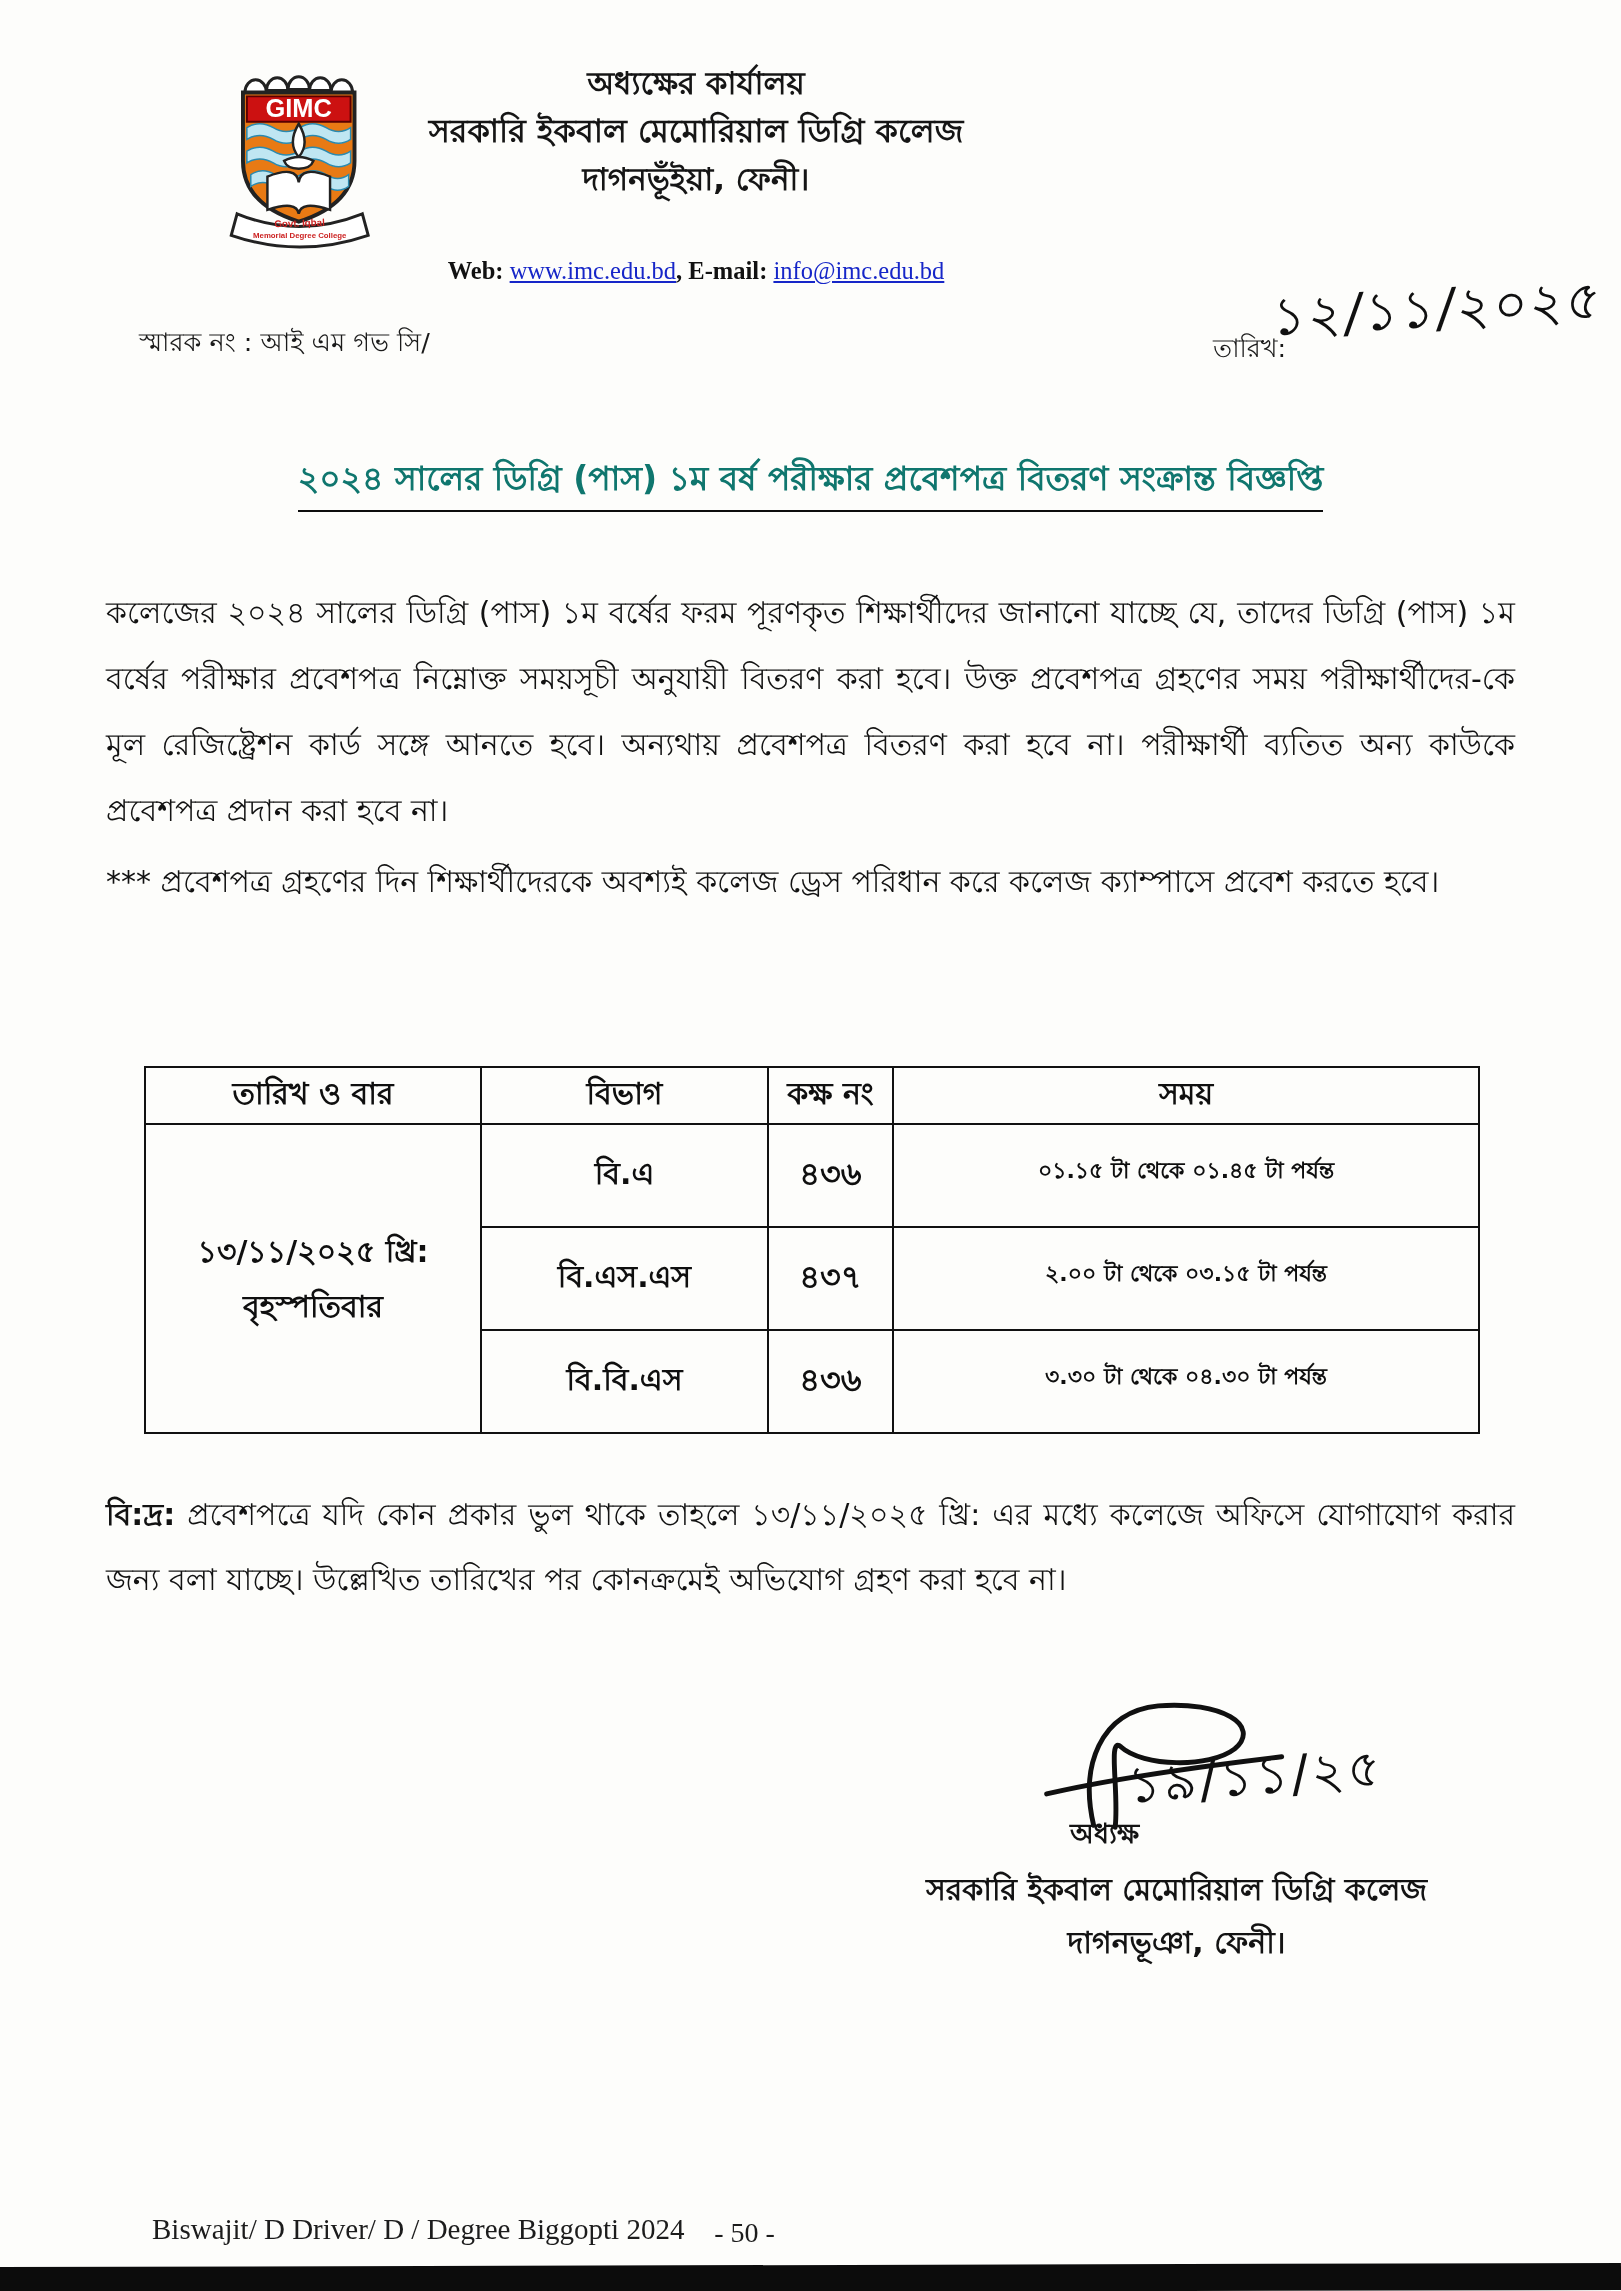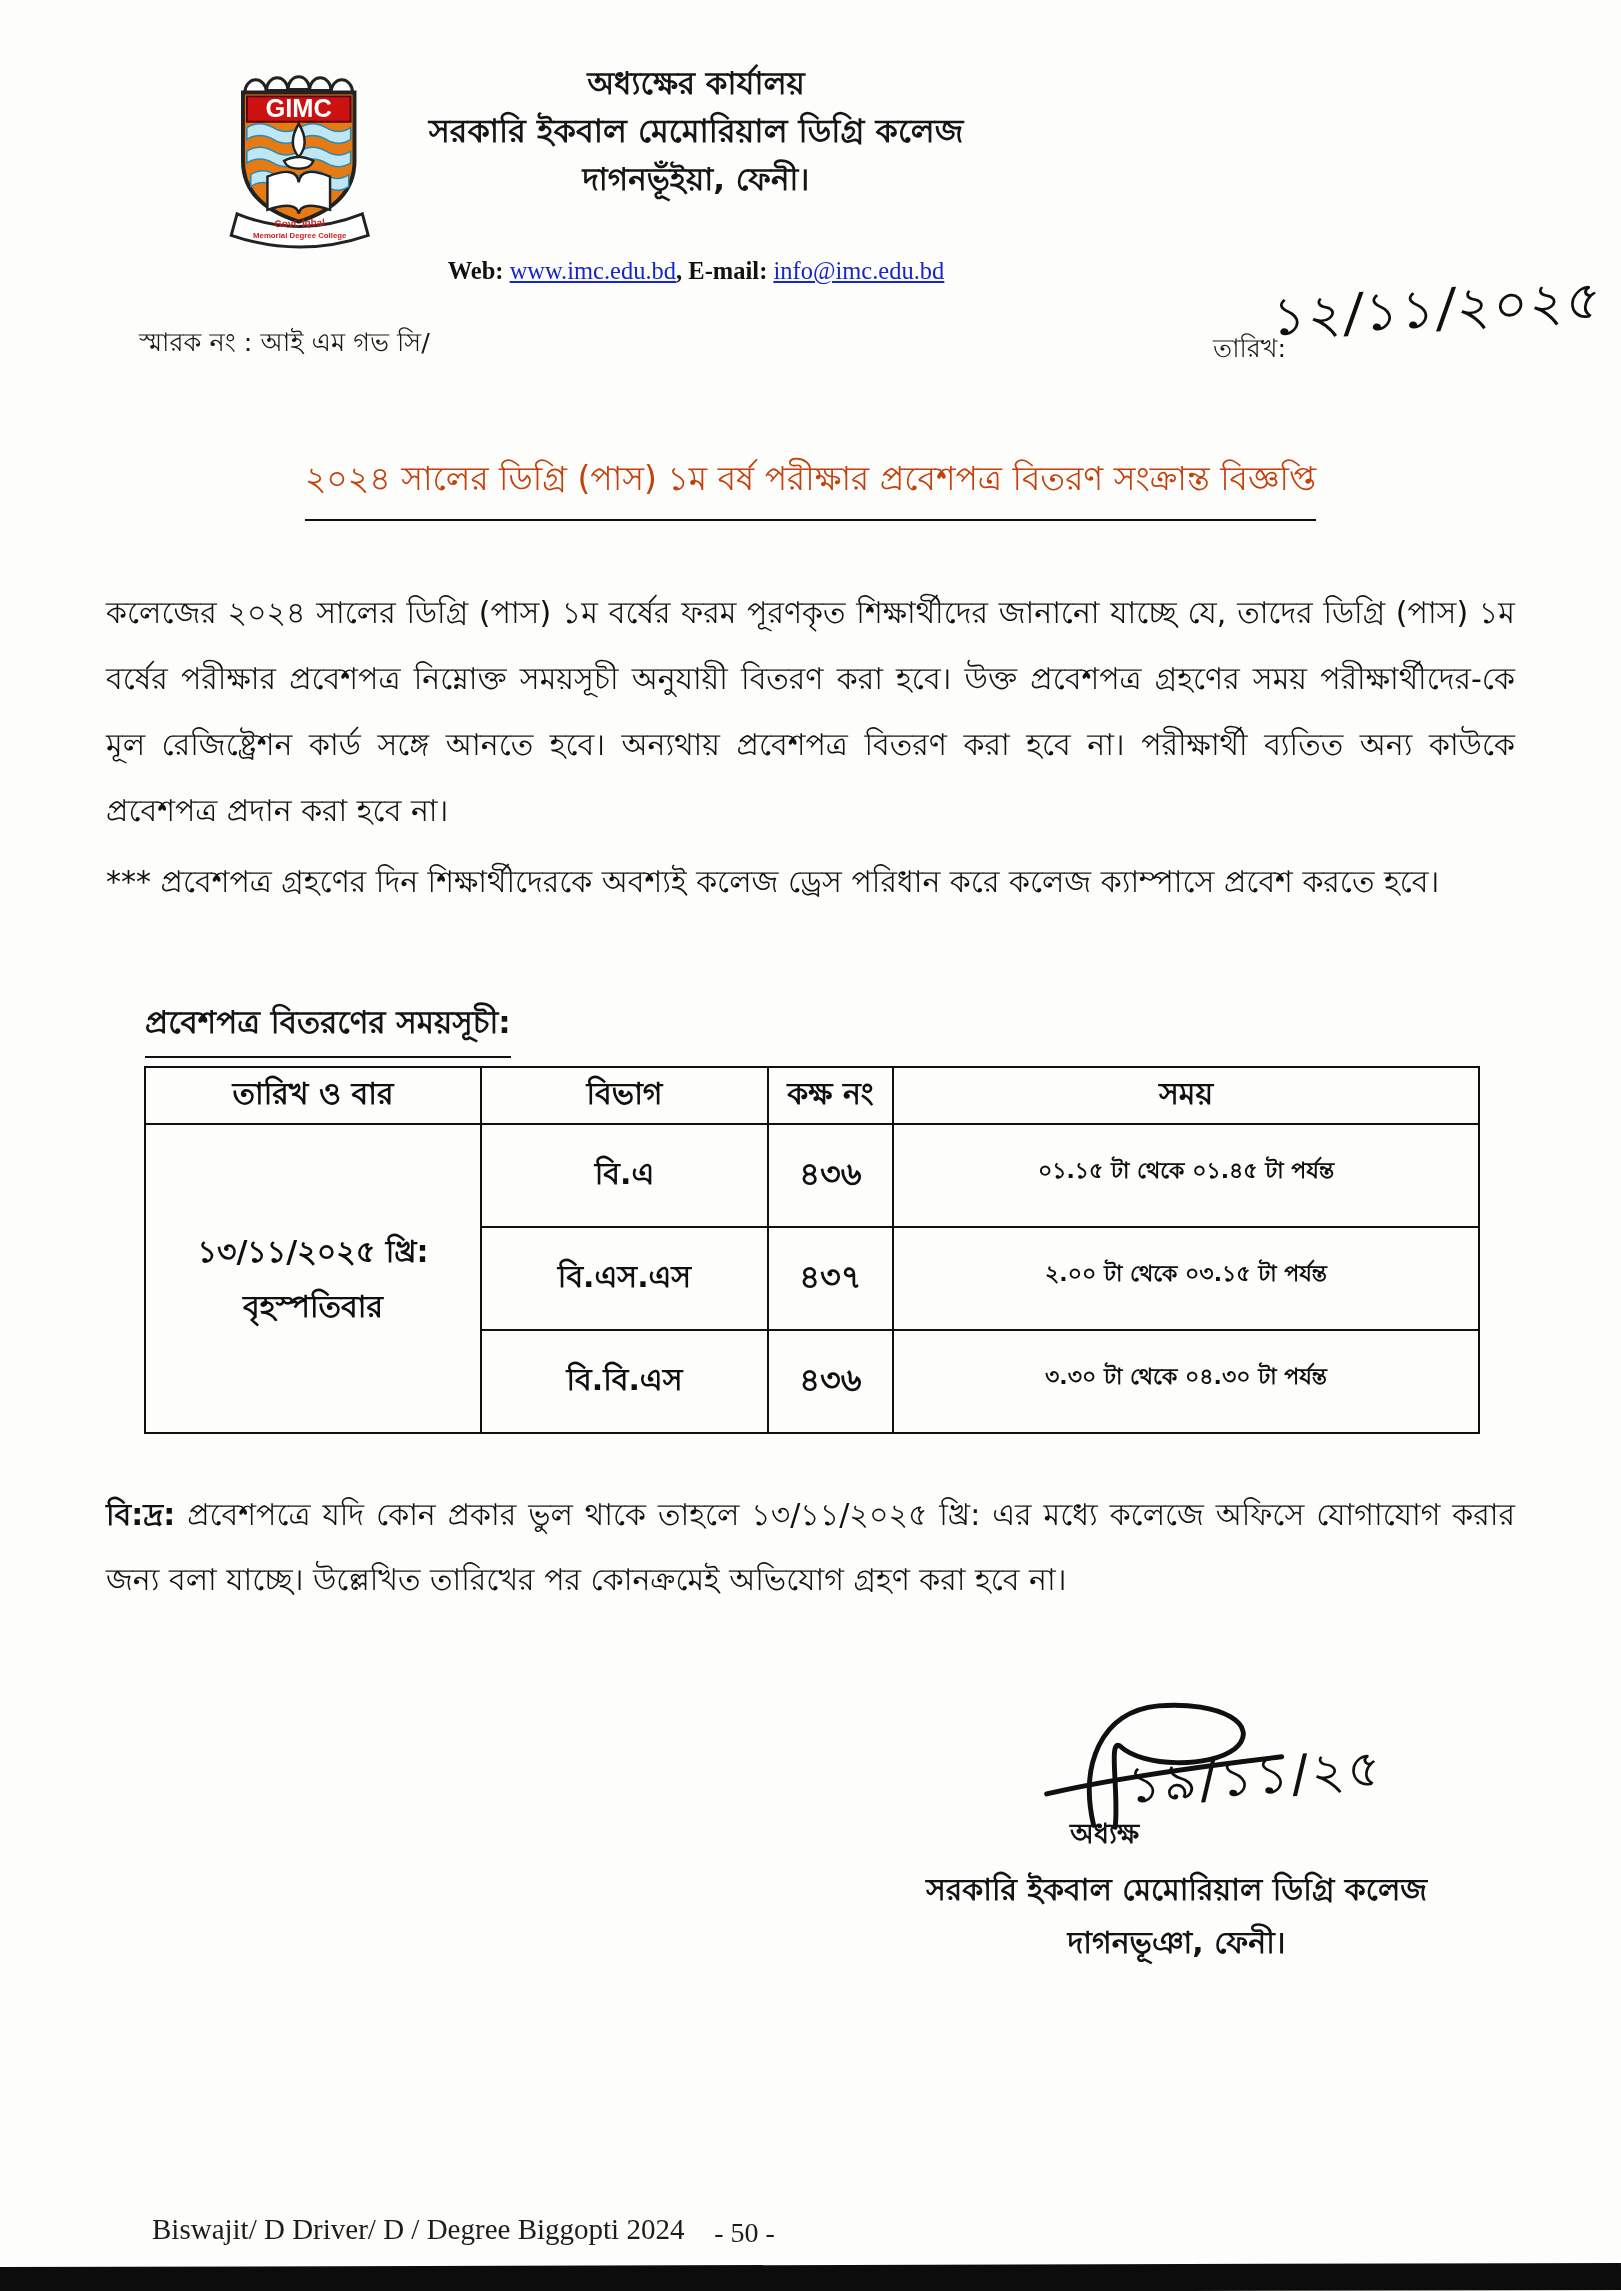--- a/index.html
+++ b/index.html
@@ -17,22 +17,22 @@
     font-family:"Liberation Serif","DejaVu Serif",serif;font-size:24.5px;font-weight:bold;color:#111;}
   .weblinks a{color:#1626c8;text-decoration:underline;font-weight:normal;}
   
   .memo{left:139px;top:323px;font-size:25.5px;color:#1a1a1a;}
   .date-label{left:1213px;top:329px;font-size:25.5px;color:#1a1a1a;}
   .date-hand{left:1274px;top:276px;font-size:53px;color:#101010;
     transform:rotate(-3deg) skewX(-6deg);transform-origin:left top;
     white-space:nowrap;letter-spacing:2px;}
   
   .title-wrap{left:0;top:453px;width:1621px;text-align:center;}
-  .title{display:inline-block;font-size:33px;font-weight:normal;color:#c2410c;
-    border-bottom:2.9px solid #0d0d0d;padding-bottom:10px;}
+  .title{display:inline-block;font-size:33px;font-weight:bold;color:#0f766e;
+    border-bottom:2.9px solid #0d0d0d;padding-bottom:1px;}
   
   .para{left:106px;width:1409px;font-size:30px;line-height:66px;
     text-align:justify;color:#121212;}
   .p1{top:580px;}
   .p2{top:849px;}
   .sched-head-wrap{left:145px;top:998px;}
   .sched-head{display:inline-block;font-size:31px;font-weight:bold;
     border-bottom:2.9px solid #111;padding-bottom:5.9px;}
   
   table.sched{position:absolute;left:144px;top:1066px;border-collapse:collapse;
@@ -118,23 +118,20 @@
   <div class="abs date-label">তারিখ:</div>
   <div class="abs date-hand">১২/১১/২০২৫ খ্রি,</div>
 
   <div class="abs title-wrap">
     <span class="title">২০২৪ সালের ডিগ্রি (পাস) ১ম বর্ষ পরীক্ষার প্রবেশপত্র বিতরণ সংক্রান্ত বিজ্ঞপ্তি</span>
   </div>
 
   <div class="abs para p1">কলেজের ২০২৪ সালের ডিগ্রি (পাস) ১ম বর্ষের ফরম পূরণকৃত শিক্ষার্থীদের জানানো যাচ্ছে যে, তাদের ডিগ্রি (পাস) ১ম বর্ষের পরীক্ষার প্রবেশপত্র নিম্নোক্ত সময়সূচী অনুযায়ী বিতরণ করা হবে। উক্ত প্রবেশপত্র গ্রহণের সময় পরীক্ষার্থীদের-কে মূল রেজিষ্ট্রেশন কার্ড সঙ্গে আনতে হবে। অন্যথায় প্রবেশপত্র বিতরণ করা হবে না। পরীক্ষার্থী ব্যতিত অন্য কাউকে প্রবেশপত্র প্রদান করা হবে না।</div>
   <div class="abs para p2">*** প্রবেশপত্র গ্রহণের দিন শিক্ষার্থীদেরকে অবশ্যই কলেজ ড্রেস পরিধান করে কলেজ ক্যাম্পাসে প্রবেশ করতে হবে।</div>
 
-  <div class="abs sched-head-wrap">
-    <span class="sched-head">প্রবেশপত্র বিতরণের সময়সূচী:</span>
-  </div>
 
   <table class="sched">
     <colgroup>
       <col style="width:336px">
         <col style="width:287px">
         <col style="width:125px">
         <col style="width:586px">
     </colgroup>
     <tbody>
         <tr>

